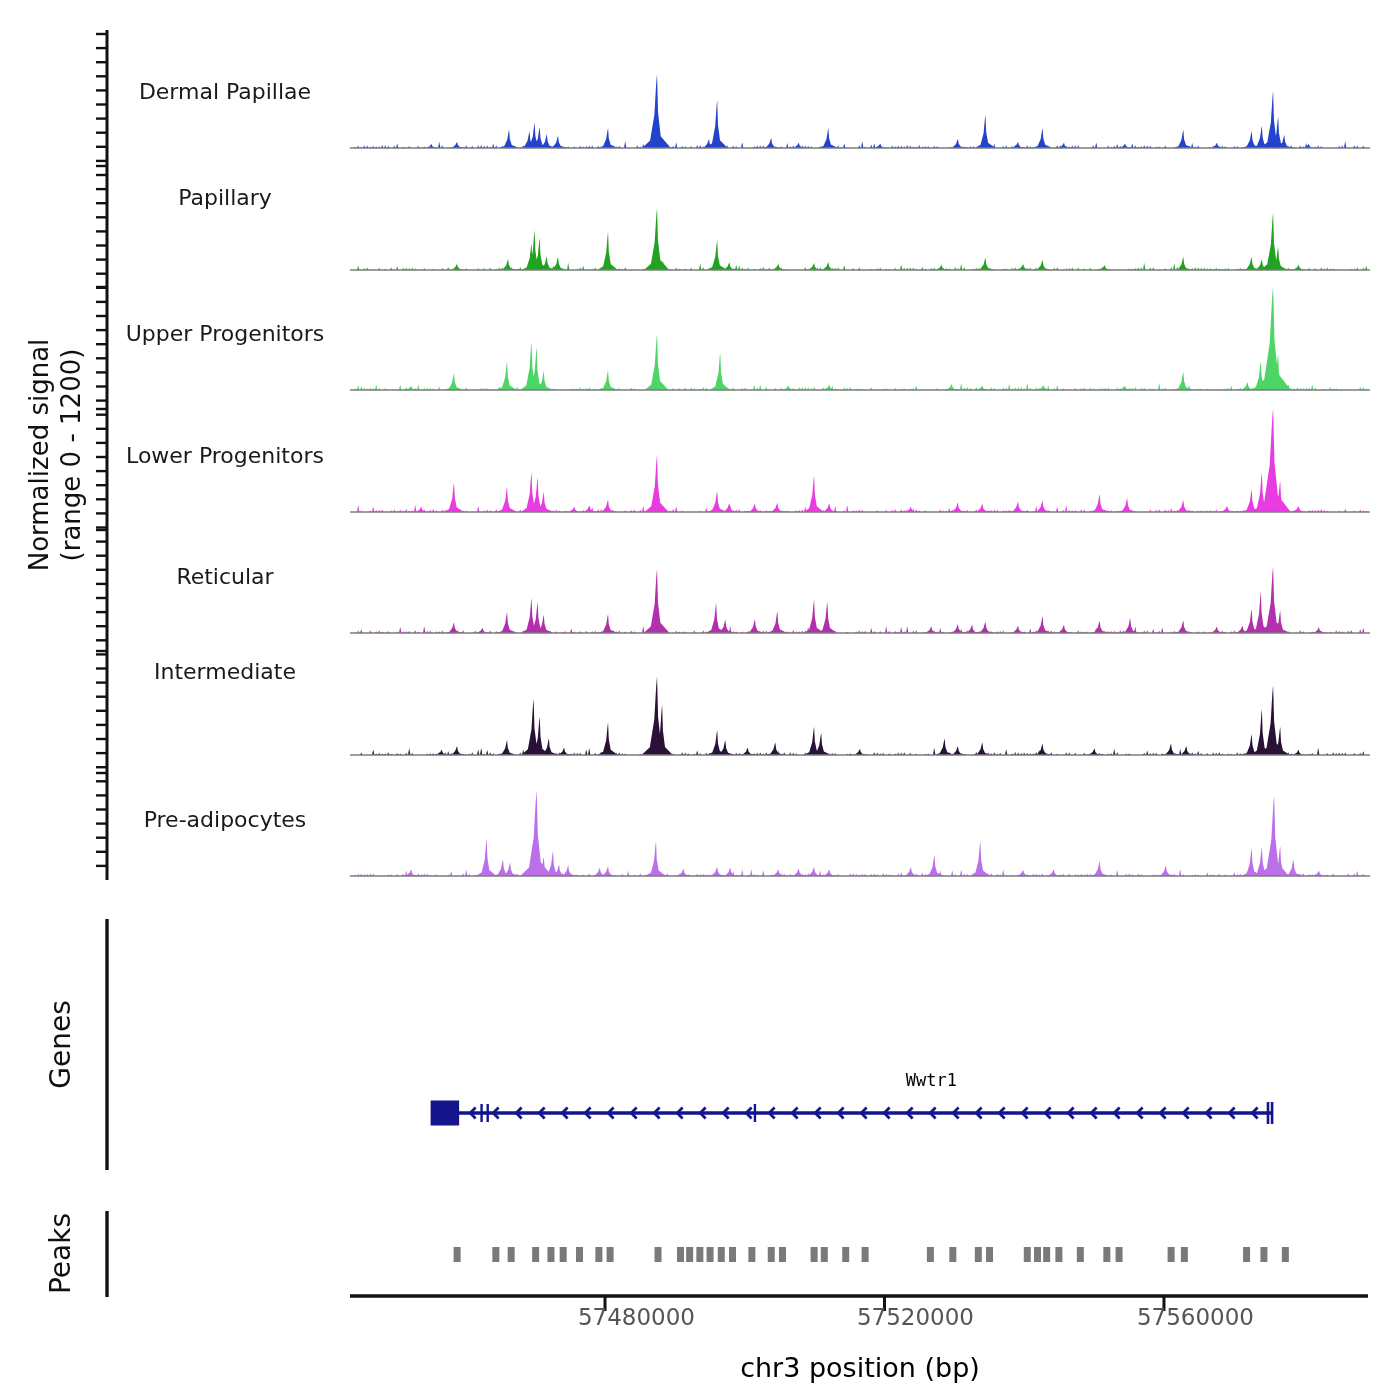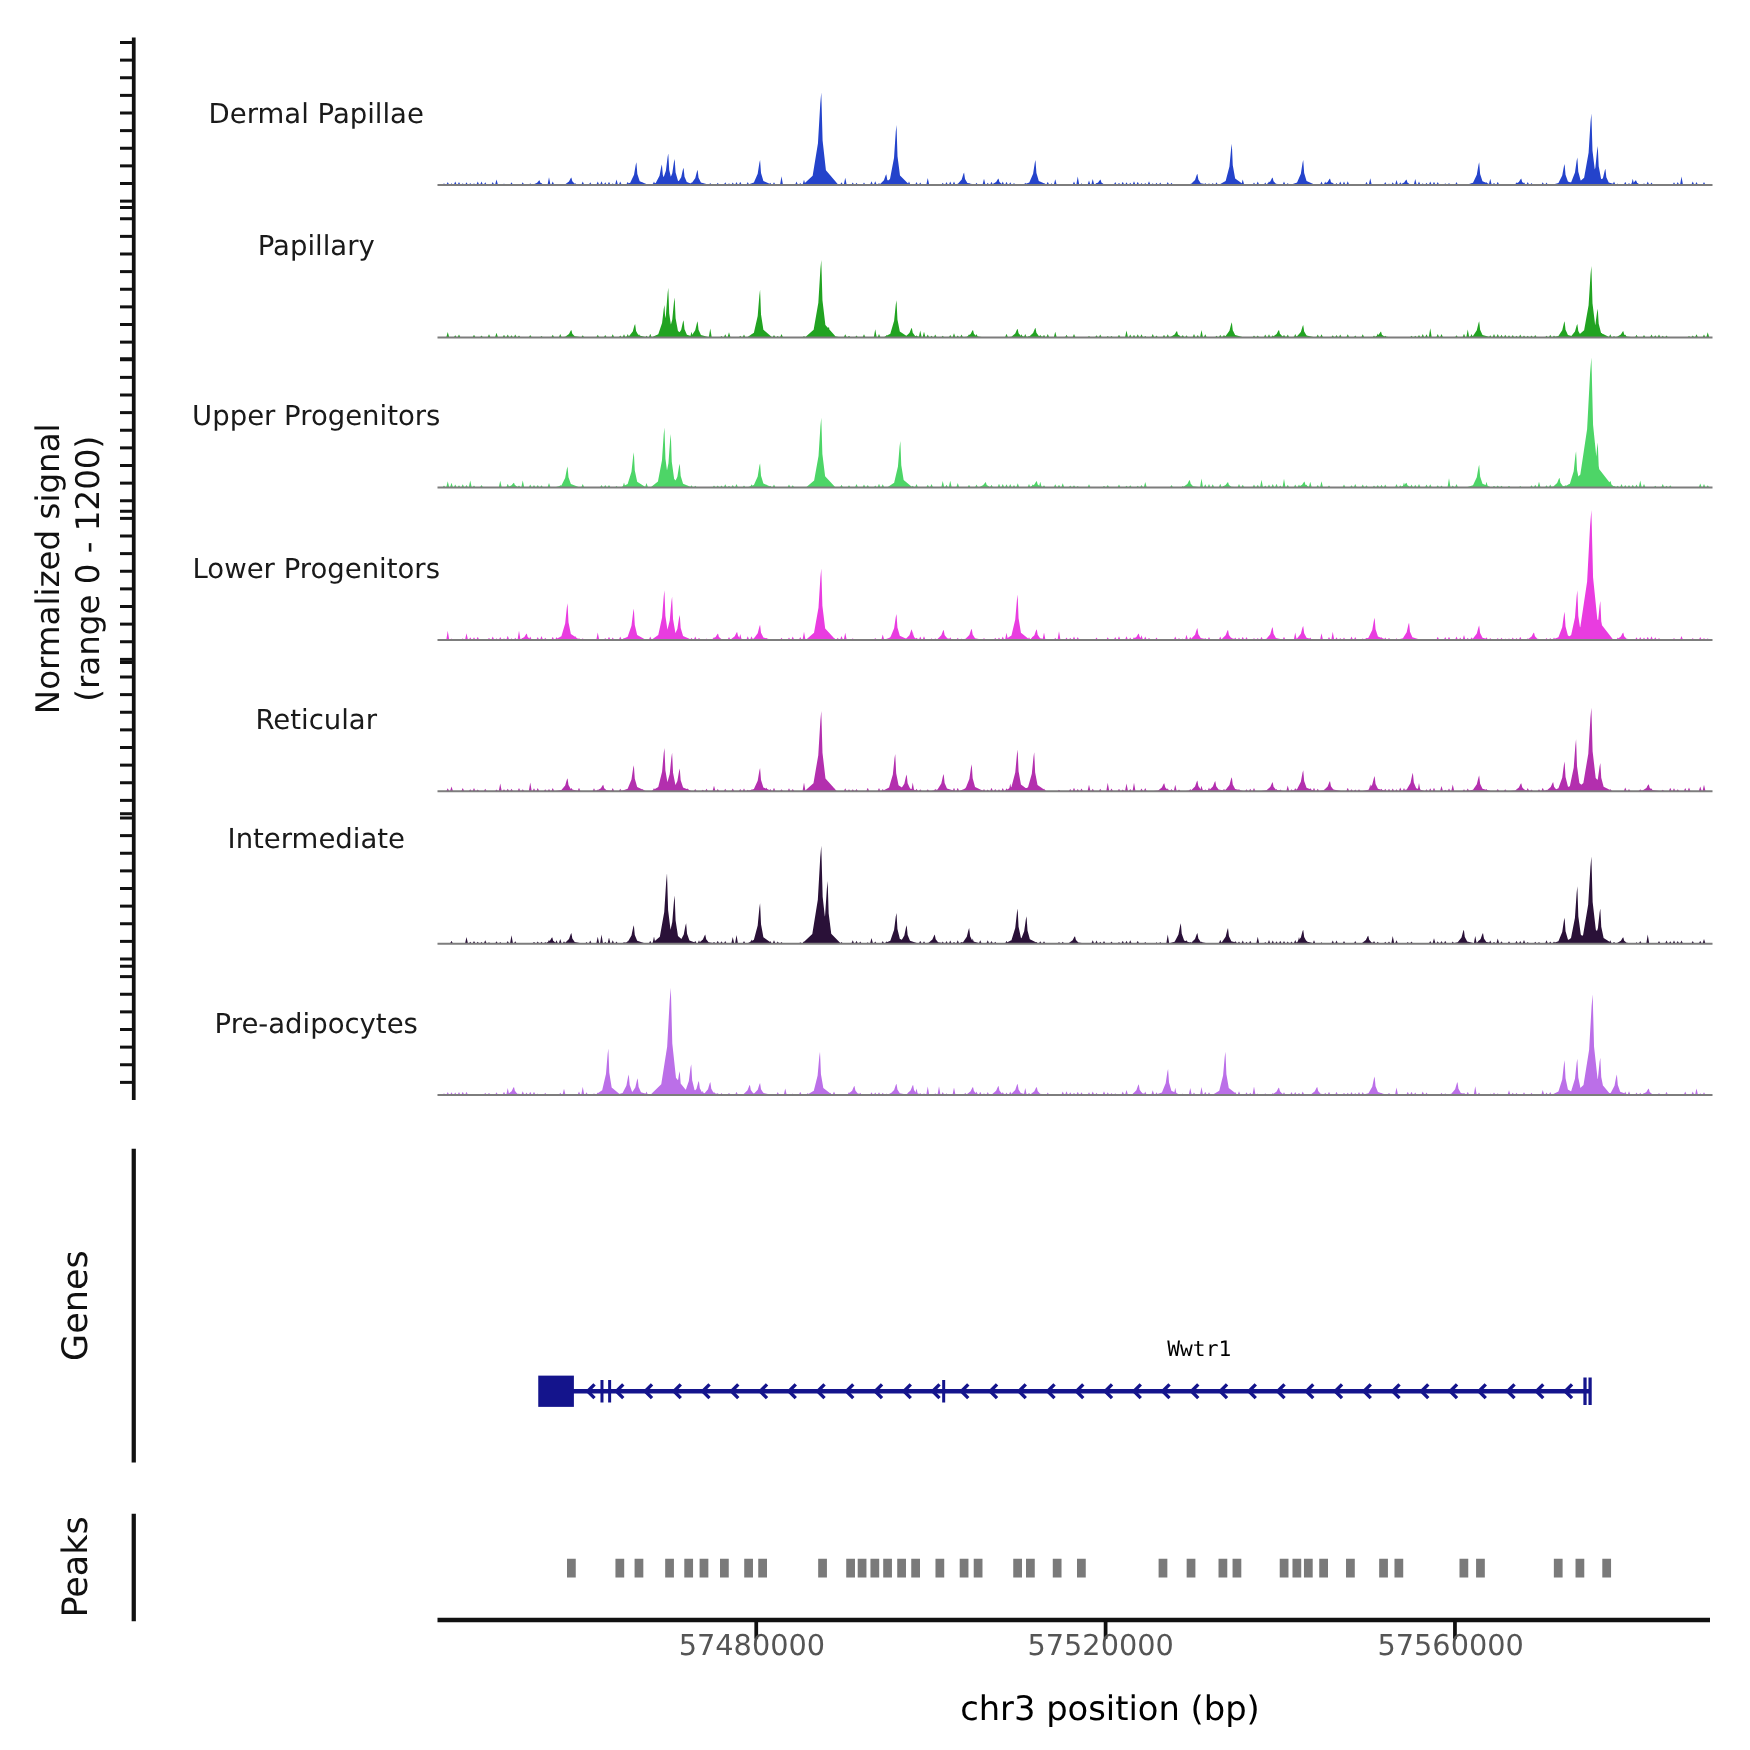--- a/index.html
+++ b/index.html
@@ -1,25 +1,25 @@
 <!DOCTYPE html>
 <html><head>
 <meta charset="utf-8">
 <style>
   html,body{margin:0;padding:0;background:#ffffff;}
   #fig{position:relative;width:1400px;height:1400px;background:#ffffff;overflow:hidden;
        font-family:"DejaVu Sans","Liberation Sans",sans-serif;color:#111;}
   #canvas{position:absolute;left:0;top:0;}
-  .txt{position:absolute;white-space:nowrap;padding-left:28px;}
+  .txt{position:absolute;white-space:nowrap;}
   .vlabel{position:absolute;text-align:center;transform:rotate(-90deg);}
   .ylab{left:-245px;top:423px;width:600px;font-size:26px;line-height:32px;color:#111;}
   .glab{left:-90px;top:1028px;width:300px;font-size:28px;color:#111;}
   .plab{left:-90px;top:1237px;width:300px;font-size:28px;color:#111;}
   .tracklab{left:105px;width:240px;text-align:center;font-size:22px;line-height:28px;color:#1a1a1a;}
-  .xtick{width:180px;text-align:left;top:1304px;font-size:23px;color:#555;}
+  .xtick{width:180px;text-align:right;top:1304px;font-size:23px;color:#555;}
   .xlab{left:660px;top:1340px;width:400px;text-align:center;font-size:27px;color:#000;margin-top:12px;}
   .genename{left:757px;top:1070px;width:200px;text-align:right;font-size:17px;
             font-family:"DejaVu Sans Mono","Liberation Mono",monospace;color:#000;}
 </style>
 </head>
 <body>
 
 <div id="fig">
   <svg id="canvas" width="1400" height="1400">
       <g>

